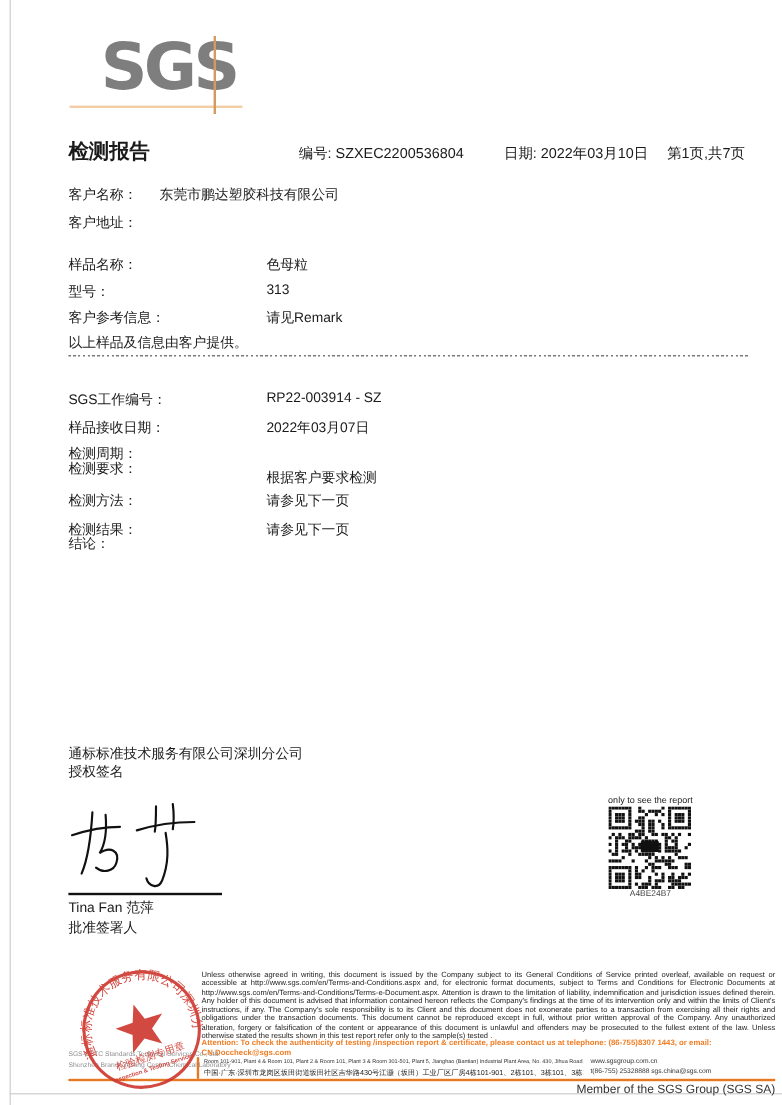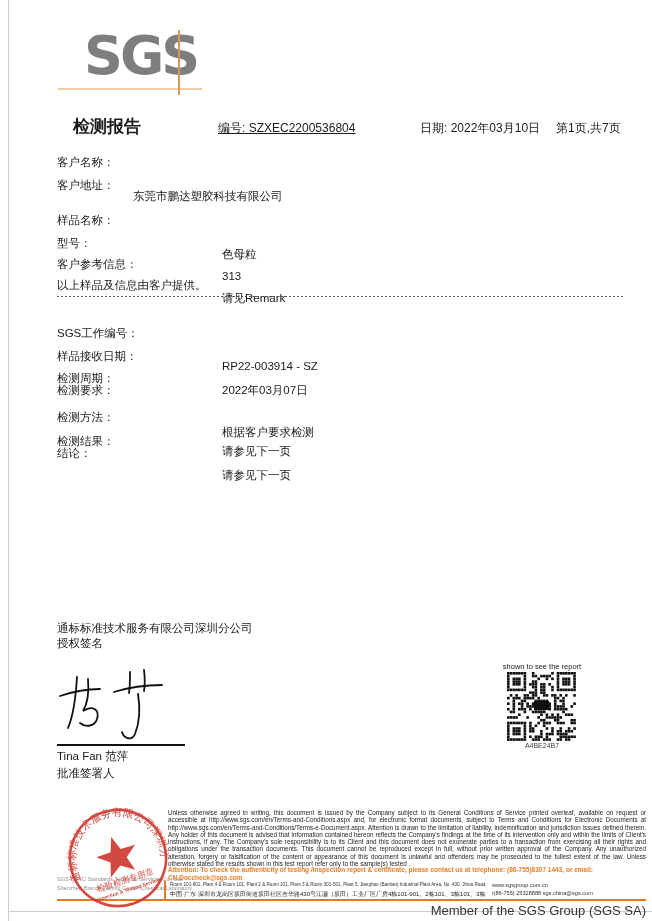--- a/index.html
+++ b/index.html
@@ -12,25 +12,25 @@
   .edge-left  { left:8px; top:0; width:1px; height:921px; background:#cccccc; }
   .edge-bottom{ left:8px; top:911px; width:644px; height:1px; background:#cccccc; }
 
   
   .logo-text { left:84px; top:24px; font-size:54px; font-weight:bold;
                color:#7e7e7e; letter-spacing:-3px; font-family:"DejaVu Sans",sans-serif; }
   .logo-hline { left:58px; top:88px; width:144px; height:2px; background:#f2cda5; }
   .logo-vline { left:178px; top:30px; width:2px; height:65px; background:#d49a62; }
 
   
-  .doc-title { left:57px; top:115px; font-size:17px; font-weight:bold;margin-left:16px; }
+  .doc-title { left:57px; top:115px; font-size:17px; font-weight:bold; }
   .hdr { font-size:12px; top:120px; }
 
   .lbl { left:57px; font-size:11.5px; }
-  .val { font-size:11.5px;margin-top:34px; }
+  .val { font-size:11.5px; }
   .v1 { left:133px; }
   .v2 { left:222px; }
 
   .dashed-sep { left:57px; top:296px; width:568px; height:1px;
     background:repeating-linear-gradient(90deg,#555 0 2px,transparent 2px 4px); }
 
   .conclusion { left:222px; top:446px; width:406px; font-size:11.5px; line-height:14.8px; }
 
   .sig-company { left:57px; top:621px; font-size:11.5px; }
   .sig-auth    { left:57px; top:636px; font-size:11.5px; }
@@ -53,36 +53,36 @@
   .attention  { left:168px; top:866px; width:478px; font-size:6.5px; line-height:7.5px;
                 font-weight:bold; color:#f07d24; }
   .addr-vbar  { left:164px; top:881px; width:2px; height:18px; background:#e87722; }
   .addr-en { left:170px; top:882px; width:316px; font-size:4.6px; color:#333;
              white-space:nowrap; overflow:hidden; }
   .addr-cn { left:170px; top:890px; width:316px; font-size:6px; color:#222;
              white-space:nowrap; overflow:hidden; }
   .website { left:492px; top:882px; font-size:5.6px; color:#333; }
   .phone-email { left:492px; top:890px; font-size:5.6px; color:#333; }
   .footer-orange-line { left:57px; top:899px; width:589px; height:2px; background:#e87722; }
-  .member { left:400px; top:903px; width:246px; font-size:13px; text-align:right; color:#333; }
+  .member { left:400px; top:903px; width:246px; font-size:10px; text-align:right; color:#333; }
 </style>
 </head>
 <body>
 
 <div class="page">
 
   <div class="abs edge-left"></div>
   <div class="abs edge-bottom"></div>
 
   <div class="abs logo-text">SGS</div>
   <div class="abs logo-hline"></div>
   <div class="abs logo-vline"></div>
 
   <div class="abs doc-title">检测报告</div>
-  <div class="abs hdr" style="left:218px;text-decoration:underline;">编号: SZXEC2200536804</div>
+  <div class="abs hdr" style="left:249px;">编号: SZXEC2200536804</div>
   <div class="abs hdr" style="left:420px;">日期: 2022年03月10日</div>
   <div class="abs hdr" style="left:556px;">第1页,共7页</div>
 
   <div class="abs lbl" style="top:155px;">客户名称：</div>
   <div class="abs val v1" style="top:155px;">东莞市鹏达塑胶科技有限公司</div>
   <div class="abs lbl" style="top:178px;">客户地址：</div>
 
   <div class="abs lbl" style="top:213px;">样品名称：</div>
   <div class="abs val v2" style="top:213px;">色母粒</div>
   <div class="abs lbl" style="top:236px;">型号：</div>
@@ -117,21 +117,21 @@
       <path d="M62,28 C78,23 96,21 110,21"></path>
       <path d="M78,8 C78,16 78,23 77,29"></path>
       <path d="M92,6 C93,14 93,21 92,27"></path>
       <path d="M86,30 C88,42 89,55 83,70 C80,77 72,75 70,68"></path>
     </g>
   </svg>
   <div class="abs sig-line"></div>
   <div class="abs sig-name">Tina Fan 范萍</div>
   <div class="abs sig-role">批准签署人</div>
 
-  <div class="abs qr-caption">shown to see the report</div>
+  <div class="abs qr-caption">only to see the report</div>
   <svg class="abs qr-svg" width="69" height="69" viewBox="0 0 69 69">
     <g id="qr-modules">
         <rect x="0.00" y="0.00" width="2.62" height="2.62"></rect>
         <rect x="2.76" y="0.00" width="2.62" height="2.62"></rect>
         <rect x="5.52" y="0.00" width="2.62" height="2.62"></rect>
         <rect x="8.28" y="0.00" width="2.62" height="2.62"></rect>
         <rect x="11.04" y="0.00" width="2.62" height="2.62"></rect>
         <rect x="13.80" y="0.00" width="2.62" height="2.62"></rect>
         <rect x="16.56" y="0.00" width="2.62" height="2.62"></rect>
         <rect x="0.00" y="2.76" width="2.62" height="2.62"></rect>

